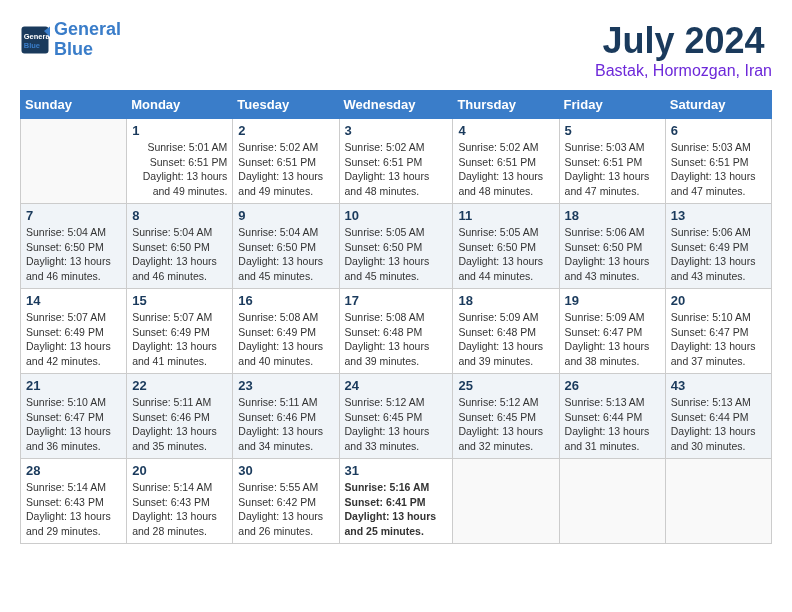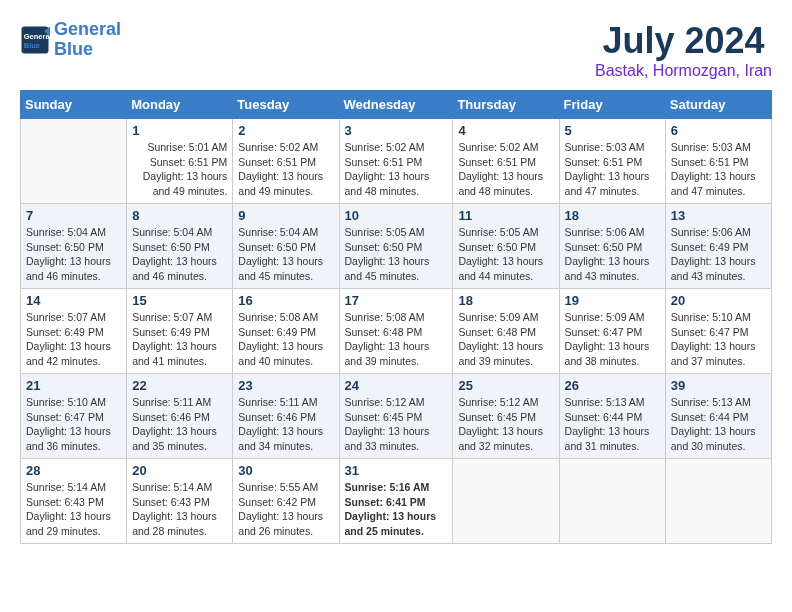--- a/index.html
+++ b/index.html
@@ -312,21 +312,21 @@
 and 32 minutes.</div>
         </td>
         <td>
           <span class="day-num">26</span>
           <div class="day-detail" style="white-space: pre-line;">Sunrise: 5:13 AM
 Sunset: 6:44 PM
 Daylight: 13 hours
 and 31 minutes.</div>
         </td>
         <td>
-          <span class="day-num">39</span>
+          <span class="day-num">43</span>
           <div class="day-detail" style="white-space: pre-line;">Sunrise: 5:13 AM
 Sunset: 6:44 PM
 Daylight: 13 hours
 and 30 minutes.</div>
         </td>
       </tr>
       <tr>
         <td>
           <span class="day-num">28</span>
           <div class="day-detail" style="white-space: pre-line;">Sunrise: 5:14 AM

